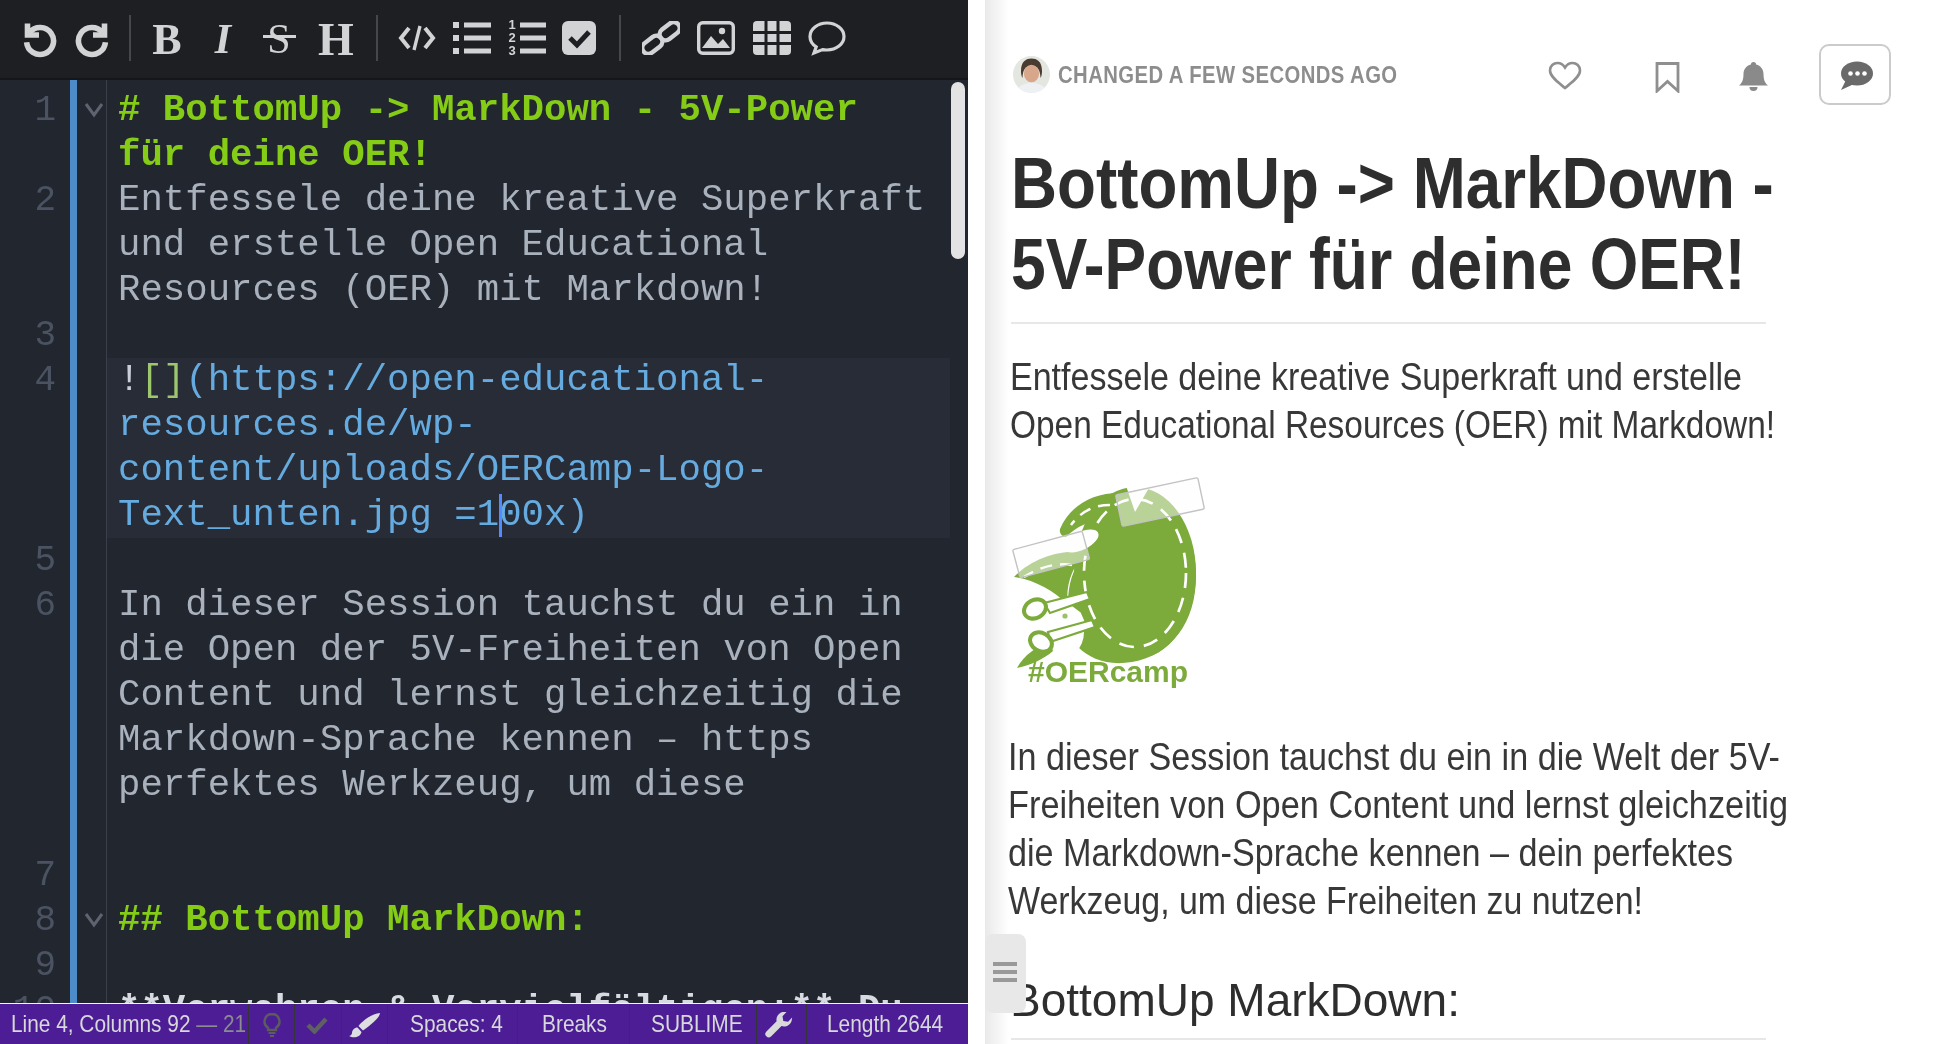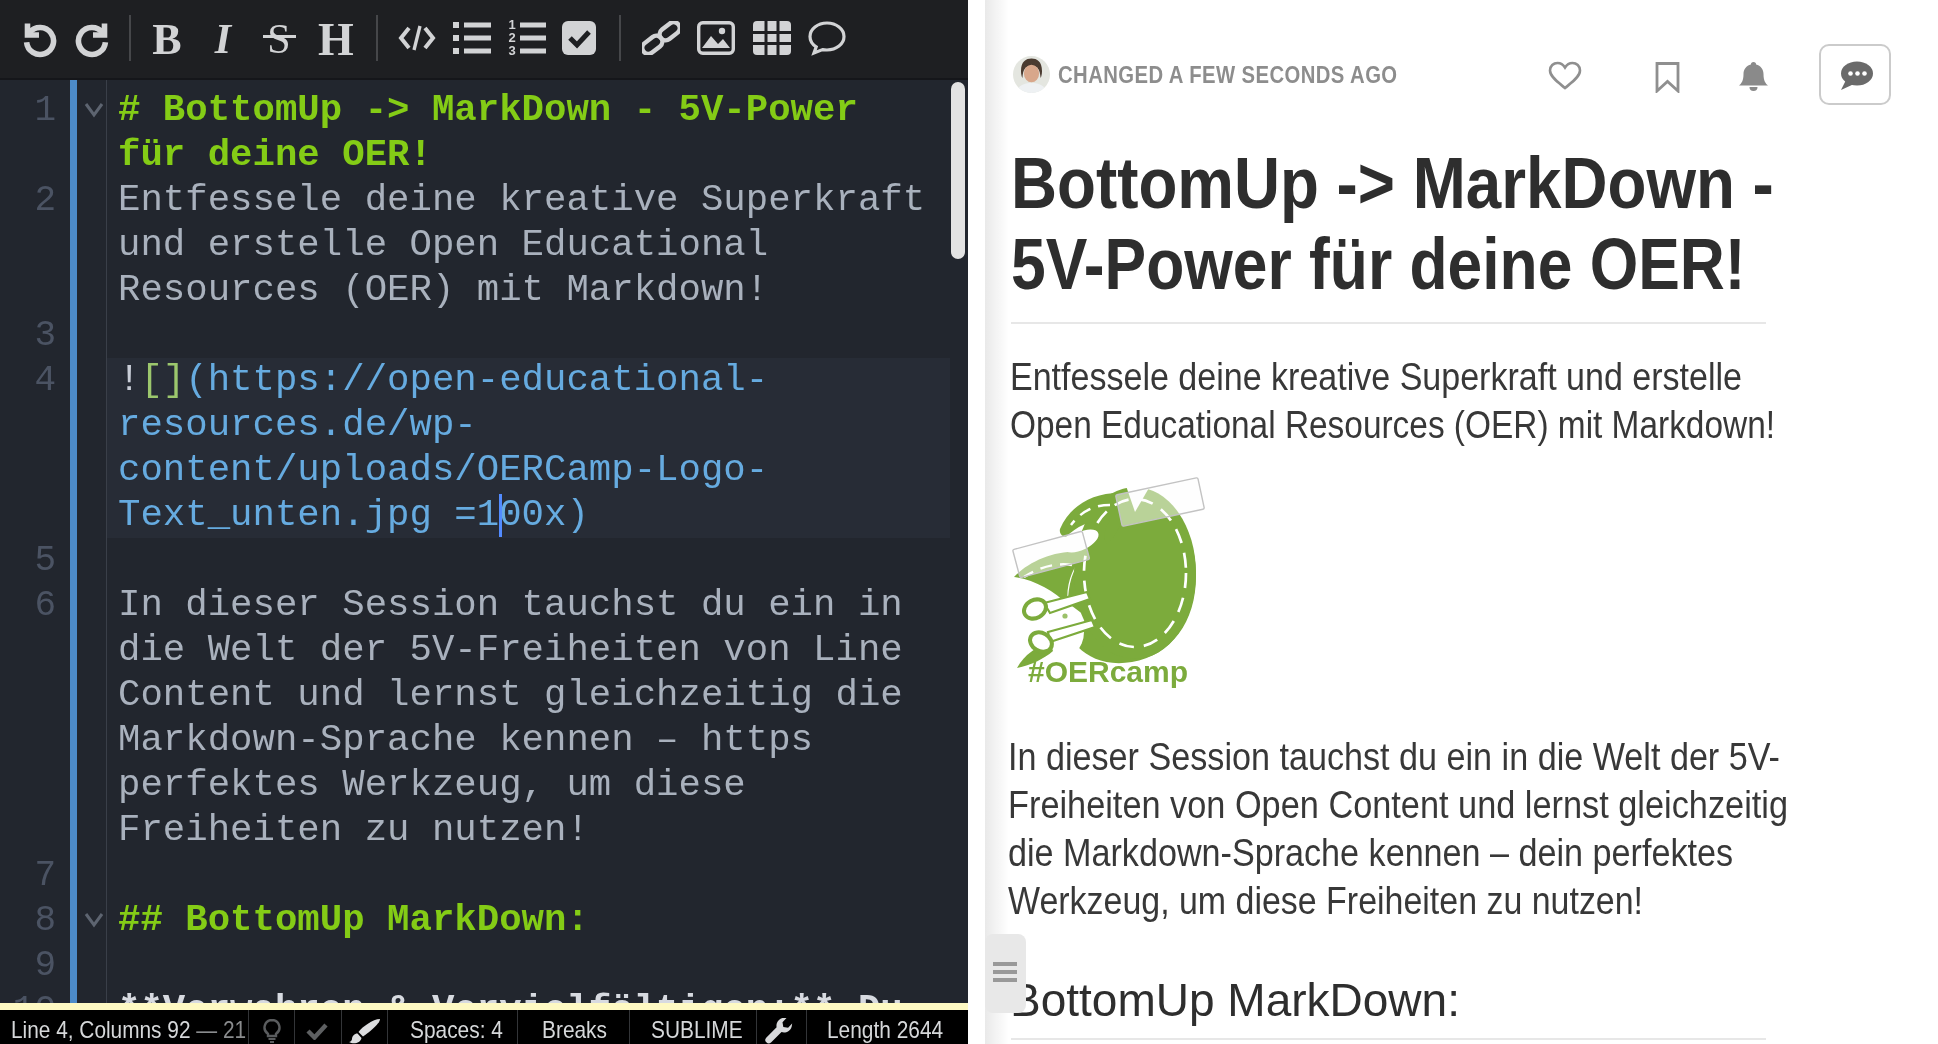--- a/index.html
+++ b/index.html
@@ -15,21 +15,21 @@
   #hl4{position:absolute;left:107px;top:278px;width:843px;height:180px;background:#272c36}
   #bluebar{position:absolute;left:70px;top:0;width:7px;height:923px;background:#4d8bc9}
   #gutline{position:absolute;left:106px;top:0;width:1px;height:923px;background:#3a3f49}
   .lnum{position:absolute;width:56px;text-align:right;font:36px/45px "Liberation Mono",monospace;color:#4b5363}
   .row{position:absolute;left:118px;font:37.33px/45px "Liberation Mono",monospace;white-space:pre;color:#a9b1bd;letter-spacing:0.02px}
   .hd{color:#84cc16;font-weight:bold}
   .lnk{color:#66abe0}.grn{color:#9cc76d}.wht{color:#c9ced8}
   .bold{font-weight:bold;color:#d7dae0}
   #cursor{position:absolute;left:499px;top:414px;width:3px;height:43px;background:#528bff}
   #sthumb{position:absolute;left:951px;top:2px;width:14px;height:177px;background:#e3e3e3;border-radius:7px}
-  #statusbar{position:absolute;left:0;top:1003px;width:968px;height:41px;background:#000000;border-top:7px solid #fef9c3;box-sizing:border-box}
+  #statusbar{position:absolute;left:0;top:1003px;width:968px;height:41px;background:#4c1d95;border-top:1px solid #fef9c3;box-sizing:border-box}
   .ssep{position:absolute;top:0;width:1px;height:41px;background:#333538}
   .stxt{position:absolute;font:24px/40px "Liberation Sans",sans-serif;color:#d6d8da;white-space:pre;transform-origin:0 50%}
   
   #divider{position:absolute;left:968px;top:0;width:17px;height:1044px;background:#fff}
   #preview{position:absolute;left:985px;top:0;width:953px;height:1044px;background:#fff}
   #shade{position:absolute;left:985px;top:0;width:24px;height:1044px;background:linear-gradient(to right,rgba(0,0,0,0.085),rgba(0,0,0,0))}
   .pl{position:absolute;white-space:pre;color:#383838;font-size:38px;line-height:48px;transform-origin:0 0}
   .h1l{position:absolute;white-space:pre;color:#2e2e2e;font-size:72px;line-height:78px;font-weight:bold;transform-origin:0 0}
   .hr{position:absolute;height:2px;background:#e7e7e7}
   #meta{position:absolute;left:1058px;top:61px;font-size:24px;font-weight:bold;color:#8d8d8d;white-space:pre;transform:scaleX(0.845);transform-origin:0 0;letter-spacing:0.5px}
@@ -62,25 +62,24 @@
     <div class="row hd" style="top:8px"># BottomUp -&gt; MarkDown - 5V-Power</div>
     <div class="row" style="top:98px">Entfessele deine kreative Superkraft</div>
     <div class="row hd" style="top:53px">für deine OER!</div>
     <div class="row" style="top:143px">und erstelle Open Educational</div>
     <div class="row" style="top:188px">Resources (OER) mit Markdown!</div>
     <div class="row" style="top:278px"><span class="wht">!</span><span class="grn">[]</span><span class="lnk">(https://open-educational-</span></div>
     <div class="row lnk" style="top:323px">resources.de/wp-</div>
     <div class="row lnk" style="top:368px">content/uploads/OERCamp-Logo-</div>
     <div class="row lnk" style="top:413px">Text_unten.jpg =100x)</div>
     <div class="row" style="top:503px">In dieser Session tauchst du ein in</div>
-    <div class="row" style="top:548px">die Welt der 5V-Freiheiten von Line</div>
+    <div class="row" style="top:548px">die Open der 5V-Freiheiten von Open</div>
     <div class="row" style="top:593px">Content und lernst gleichzeitig die</div>
     <div class="row" style="top:638px">Markdown-Sprache kennen – https</div>
     <div class="row" style="top:683px">perfektes Werkzeug, um diese</div>
-    <div class="row" style="top:728px">Freiheiten zu nutzen!</div>
     <div class="row hd" style="top:818px">## BottomUp MarkDown:</div>
     <div class="row bold" style="top:908px">**Verwahren &amp; Vervielfältigen:** Du</div>
     <div id="cursor"></div>
     <div id="sthumb"></div>
   </div>
   <div id="toolbar">
     <svg class="abs" style="left:21px;top:19px" width="38" height="40" viewBox="0 0 38 40">
       <path d="M6.5 4.5 V16 H18" fill="none" stroke="#d2d3d5" stroke-width="5.6"></path>
       <path d="M8.6 13.4 A13.5 13.5 0 1 1 5.6 23.2" fill="none" stroke="#d2d3d5" stroke-width="5.6"></path>
     </svg>

